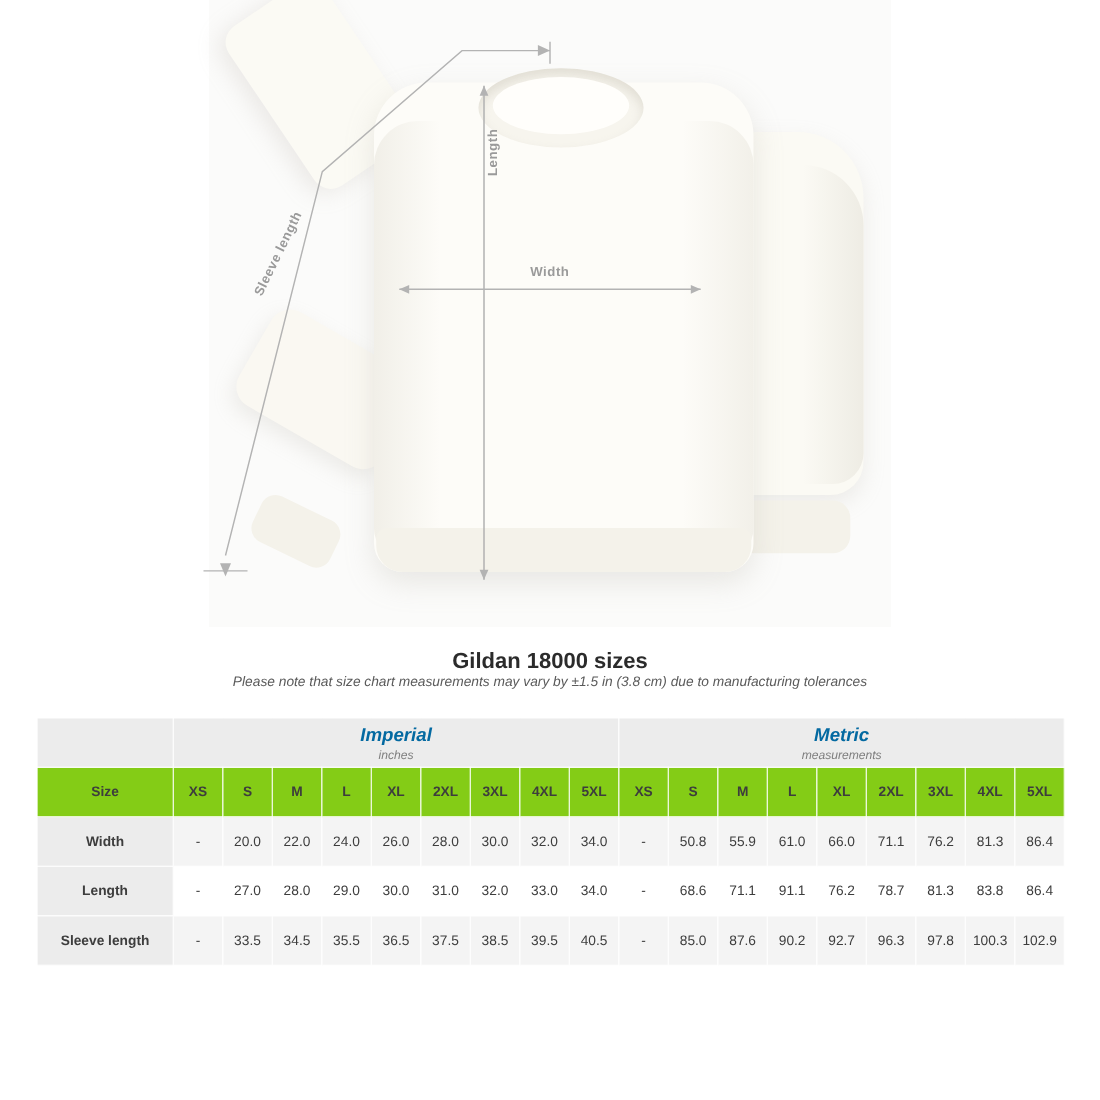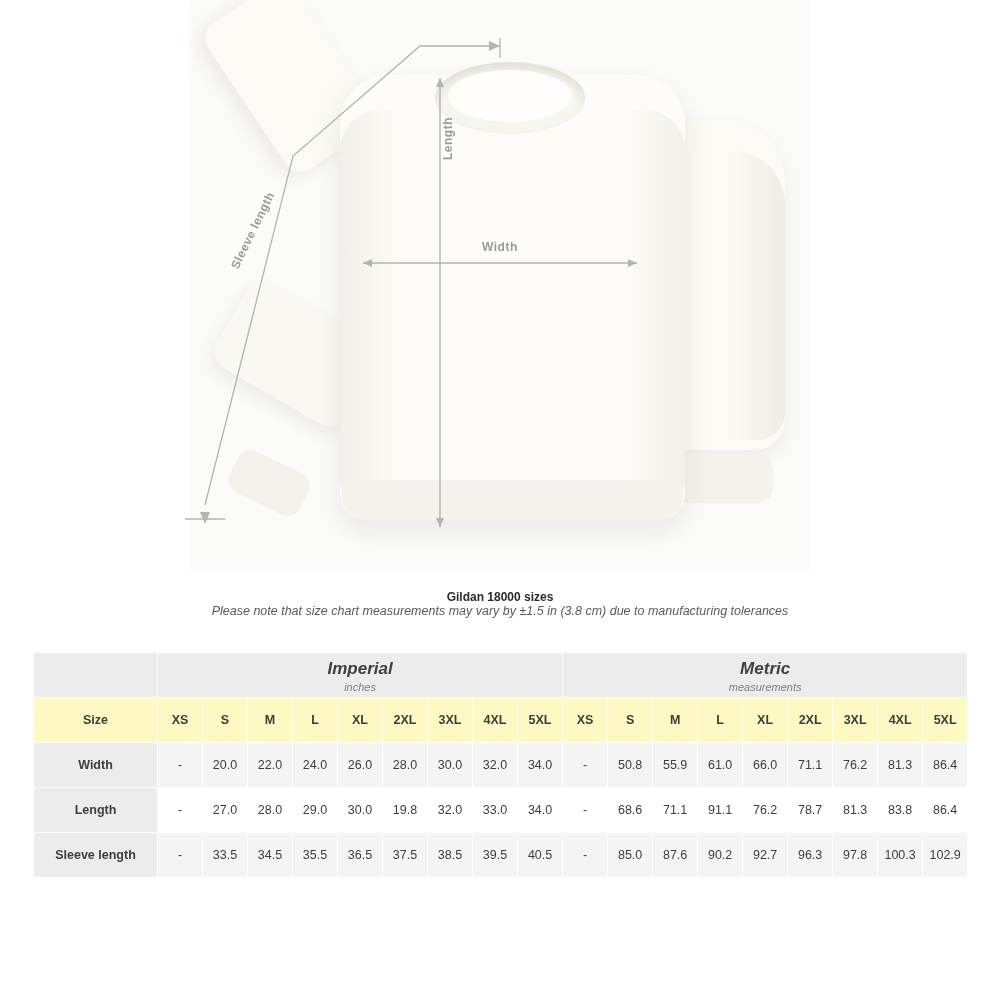--- a/index.html
+++ b/index.html
@@ -189,21 +189,21 @@
   .m-sleeve {
     left: 228px;
     top: 265px;
     transform: rotate(-64deg);
     transform-origin: left top;
   }
 
   
   .title {
     text-align: center;
-    font-size: 12px;
+    font-size: 20px;
     font-weight: bold;
     color: #2b2b2b;
     margin-top: 20px;
   }
   .subtitle {
     text-align: center;
     font-size: 12.5px;
     font-style: italic;
     color: #5a5a5a;
   }
@@ -230,30 +230,30 @@
   }
   .unit-head td {
     background: #ececec;
     height: 78px;
     vertical-align: middle;
   }
   .unit-name {
     font-size: 17px;
     font-style: italic;
     font-weight: bold;
-    color: #404040;
+    color: #0369a1;
     line-height: 1.45;
   }
   .unit-sub {
     font-size: 11px;
     font-style: italic;
     color: #7e7e7e;
   }
   .size-row td {
-    background: #fef9c3;
+    background: #84cc16;
     font-weight: bold;
     font-size: 12.5px;
     color: #3d3d3d;
     height: 50px;
   }
   .row-label {
     background: #ececec !important;
     font-weight: bold;
     font-size: 12.5px;
     color: #3d3d3d;
@@ -395,21 +395,21 @@
           <td>86.4</td>
         </tr>
 
         <tr class="data-row">
           <td class="row-label">Length</td>
           <td>-</td>
           <td>27.0</td>
           <td>28.0</td>
           <td>29.0</td>
           <td>30.0</td>
-          <td>19.8</td>
+          <td>31.0</td>
           <td>32.0</td>
           <td>33.0</td>
           <td>34.0</td>
           <td>-</td>
           <td>68.6</td>
           <td>71.1</td>
           <td>91.1</td>
           <td>76.2</td>
           <td>78.7</td>
           <td>81.3</td>

